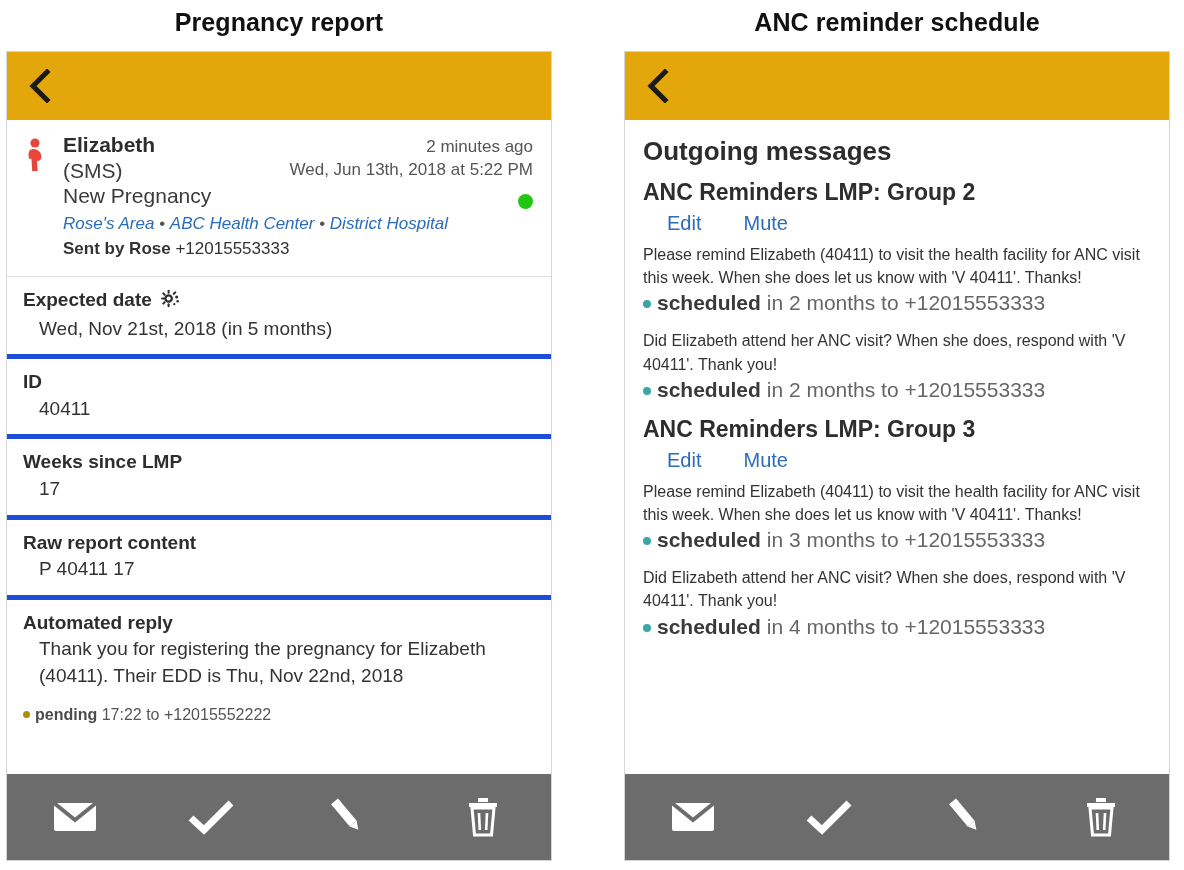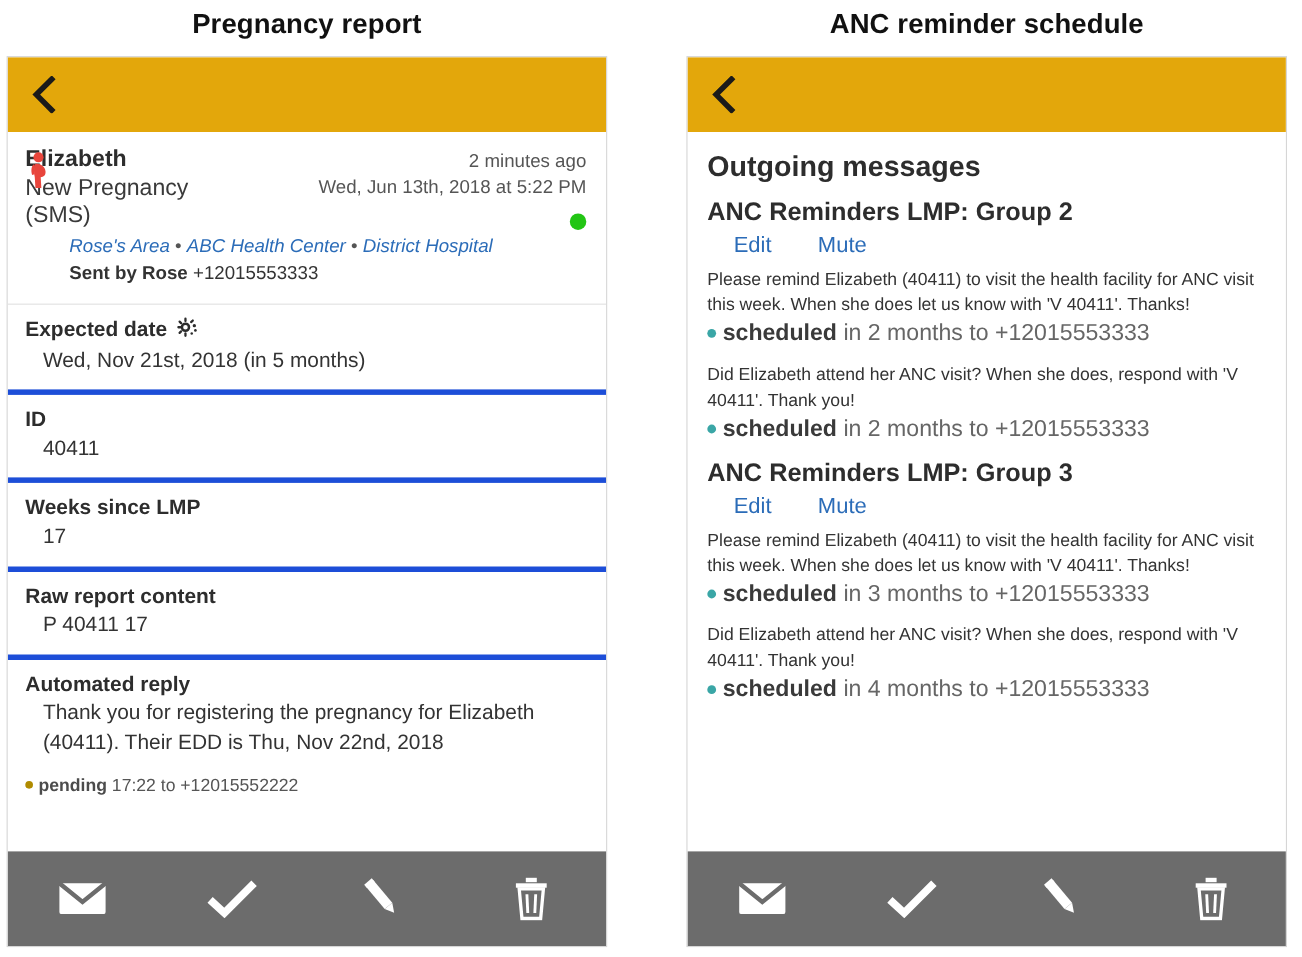--- a/index.html
+++ b/index.html
@@ -74,20 +74,21 @@
     box-sizing: border-box;
   }
   .preg-icon {
     position: absolute;
     left: 18px;
     top: 18px;
     width: 22px;
     height: 34px;
   }
   .hdr-main {
+    margin-left: 40px;
     padding-right: 0;
   }
   .hdr-name {
     font-size: 21px;
     font-weight: bold;
     color: #2d2d2d;
     line-height: 1.22;
   }
   .hdr-sub {
     font-size: 21px;
@@ -277,22 +278,22 @@
           </div>
 
           <div class="hdr-right">
             <div class="hdr-time">2 minutes ago</div>
             <div class="hdr-date">Wed, Jun 13th, 2018 at 5:22 PM</div>
             <div class="status-dot"></div>
           </div>
 
           <div class="hdr-main">
             <div class="hdr-name">Elizabeth</div>
+            <div class="hdr-sub">(SMS)</div>
             <div class="hdr-sub">New Pregnancy</div>
-            <div class="hdr-sub">(SMS)</div>
           </div>
 
           <div class="hdr-links">
             <a href="#">Rose's Area</a><span class="sep"> • </span><a href="#">ABC Health Center</a><span class="sep"> • </span><a href="#">District Hospital</a>
           </div>
 
           <div class="hdr-sentby">
             <b>Sent by Rose</b>
             <span>+12015553333</span>
           </div>

